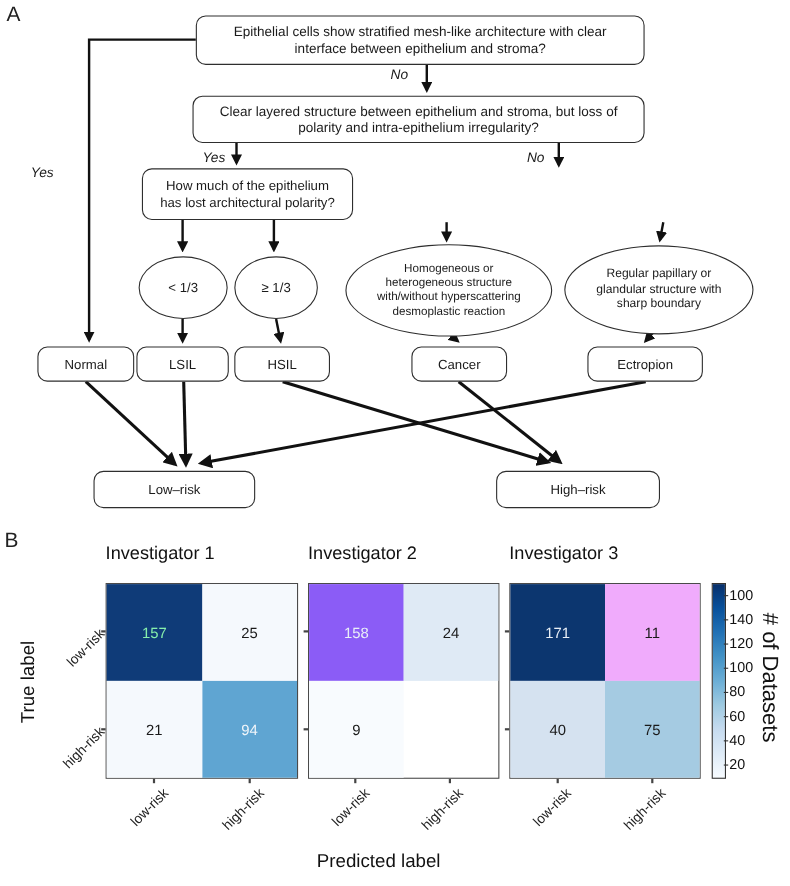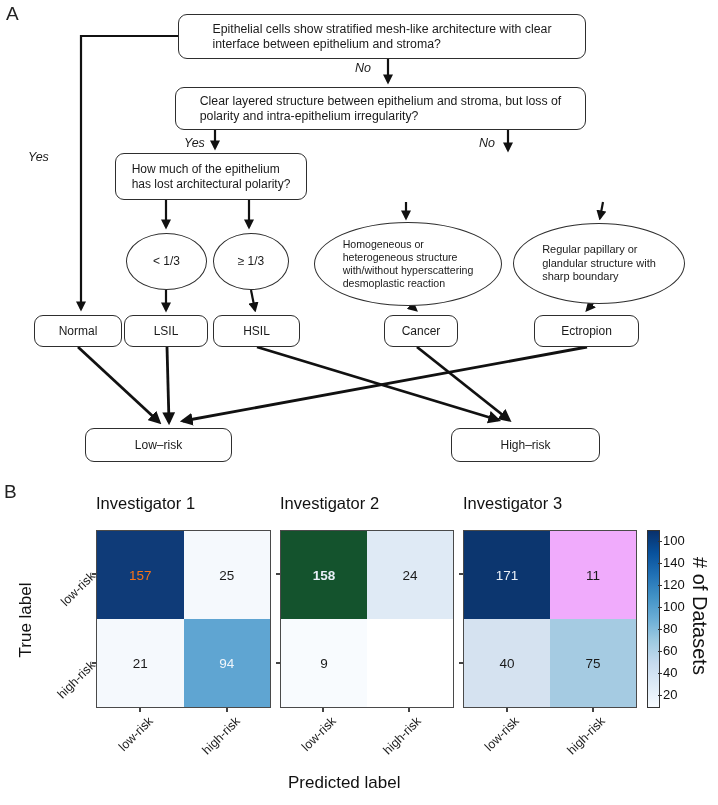--- a/index.html
+++ b/index.html
@@ -8,21 +8,21 @@
     font-family:"Liberation Sans", sans-serif; color:#1a1a1a;
     overflow:hidden;
   }
   .abs { position:absolute; }
   .panel-label { font-size:19px; color:#222; }
   
   .node {
     position:absolute; box-sizing:border-box; background:#fff;
     border:1.6px solid #2e2e2e; border-radius:9px;
     display:flex; align-items:center; justify-content:center;
-    text-align:left; font-size:12px; line-height:1.22;
+    text-align:center; font-size:12px; line-height:1.22;
     white-space:pre-line; padding:2px 5px; z-index:2;
   }
   .ellipse { border-radius:50%; }
   .edge-label { position:absolute; font-style:italic; font-size:12.5px; z-index:3; }
   svg.arrows { position:absolute; left:0; top:0; z-index:1; }
   
   .matrix {
     position:absolute; display:grid; grid-template-columns:1fr 1fr;
     grid-template-rows:1fr 1fr; border:1.2px solid #4a4a4a; box-sizing:border-box;
   }
@@ -84,66 +84,66 @@
       <path d="M587,347 L183,421" marker-end="url(#ah)"></path>
     </g>
   </svg>
 
   <div class="node" style="left:178px; top:14px; width:408px; height:45px; font-size:12.3px;">Epithelial cells show stratified mesh-like architecture with clear
 interface between epithelium and stroma?</div>
 
   <div class="node" style="left:175px; top:87px; width:411px; height:43px; font-size:12.3px;">Clear layered structure between epithelium and stroma, but loss of
 polarity and intra-epithelium irregularity?</div>
 
-  <div class="node" style="left:115px; top:153px; width:192px; height:47px;">How much of the epithelium
+  <div class="node" style="left:129px; top:153px; width:192px; height:47px;">How much of the epithelium
 has lost architectural polarity?</div>
 
 
   <div class="node ellipse" style="left:126px; top:233px; width:81px; height:57px;">&lt; 1/3</div>
 
   <div class="node ellipse" style="left:213px; top:233px; width:76px; height:57px;">≥ 1/3</div>
 
   <div class="node ellipse" style="left:314px; top:222px; width:188px; height:84px; font-size:10.6px; padding:2px 12px;">Homogeneous or
 heterogeneous structure
 with/without hyperscattering
 desmoplastic reaction</div>
 
   <div class="node ellipse" style="left:513px; top:223px; width:172px; height:81px; font-size:11px; padding:2px 12px;">Regular papillary or
 glandular structure with
 sharp boundary</div>
 
   <div class="node" style="left:34px; top:315px; width:88px; height:32px;">Normal</div>
   <div class="node" style="left:124px; top:315px; width:84px; height:32px;">LSIL</div>
   <div class="node" style="left:213px; top:315px; width:87px; height:32px;">HSIL</div>
-  <div class="node" style="left:384px; top:315px; width:74px; height:32px;">Cancer</div>
+  <div class="node" style="left:374px; top:315px; width:87px; height:32px;">Cancer</div>
   <div class="node" style="left:534px; top:315px; width:105px; height:32px;">Ectropion</div>
 
   <div class="node" style="left:85px; top:428px; width:147px; height:34px;">Low–risk</div>
   <div class="node" style="left:451px; top:428px; width:149px; height:34px;">High–risk</div>
 
   <div class="edge-label" style="left:28px; top:150px;">Yes</div>
   <div class="edge-label" style="left:355px; top:61px;">No</div>
   <div class="edge-label" style="left:184px; top:136px;">Yes</div>
   <div class="edge-label" style="left:479px; top:136px;">No</div>
 
   <div class="abs panel-label" style="left:4px; top:481px;">B</div>
 
   <div class="mtitle" style="left:96px;  top:494px; width:175px;">Investigator 1</div>
   <div class="mtitle" style="left:280px; top:494px; width:174px;">Investigator 2</div>
   <div class="mtitle" style="left:463px; top:494px; width:174px;">Investigator 3</div>
 
   <div class="matrix" style="left:96px; top:530px; width:175px; height:178px;">
-    <div class="cell" style="background-color: rgb(15, 59, 120); color: #f97316;">157</div>
+    <div class="cell" style="background-color: rgb(15, 59, 120); color: #86efac;">157</div>
     <div class="cell" style="background-color: rgb(245, 249, 253); color: rgb(26, 26, 26);">25</div>
     <div class="cell" style="background-color: rgb(245, 249, 253); color: rgb(26, 26, 26);">21</div>
     <div class="cell" style="background-color: rgb(95, 165, 210); color: rgb(240, 245, 250);">94</div>
   </div>
 
   <div class="matrix" style="left:280px; top:530px; width:174px; height:178px;">
-    <div class="cell" style="background-color: #14532d; color: rgb(233, 239, 247); font-weight: bold;">158</div>
+    <div class="cell" style="background-color: #8b5cf6; color: rgb(233, 239, 247);">158</div>
     <div class="cell" style="background-color: rgb(223, 234, 245); color: rgb(26, 26, 26);">24</div>
     <div class="cell" style="background-color: rgb(248, 251, 254); color: rgb(26, 26, 26);">9</div>
   </div>
 
   <div class="matrix" style="left:463px; top:530px; width:174px; height:178px;">
     <div class="cell" style="background-color: rgb(12, 54, 111); color: rgb(233, 239, 247);">171</div>
     <div class="cell" style="background-color: #f0abfc; color: rgb(26, 26, 26);">11</div>
     <div class="cell" style="background-color: rgb(213, 226, 240); color: rgb(26, 26, 26);">40</div>
     <div class="cell" style="background-color: rgb(165, 203, 226); color: rgb(26, 26, 26);">75</div>
   </div>

